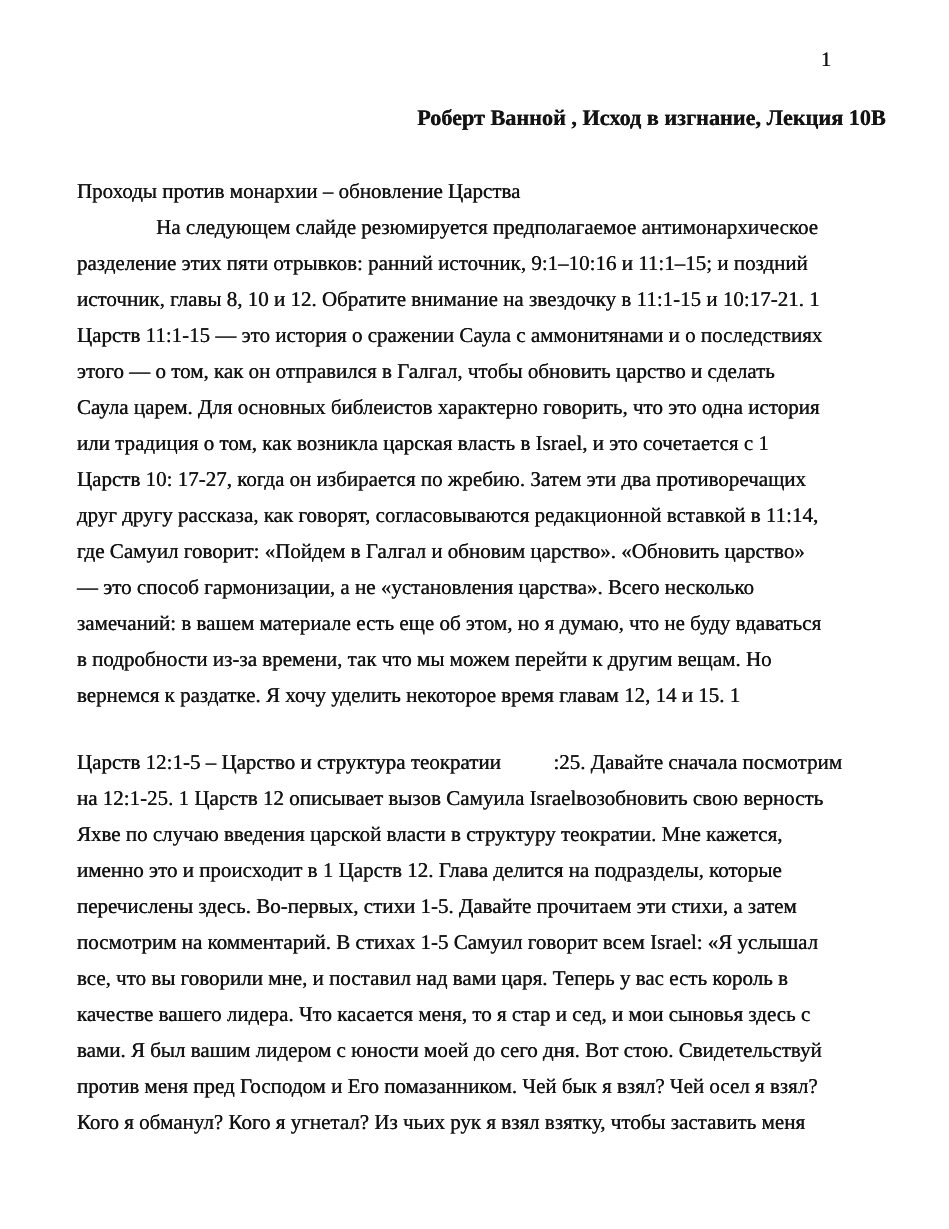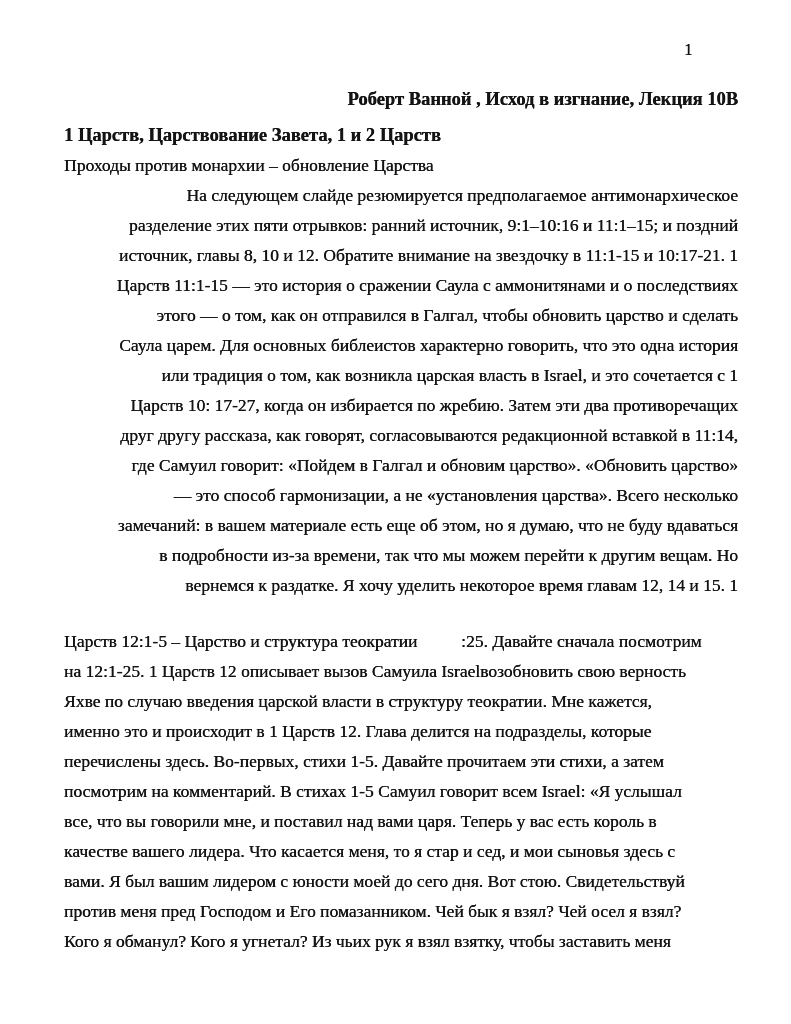--- a/index.html
+++ b/index.html
@@ -39,42 +39,41 @@
   }
   .subtitle {
     font-weight: bold;
     font-size: 18.5px;
     line-height: 30px;
     margin-top: 6px;
   }
   .section-heading {
     font-size: 17.5px;
     line-height: 30px;
+    margin-top: 30px;
   }
   .para {
     font-size: 17.5px;
     line-height: 30px;
     white-space: pre;
   }
   .para-first {
     text-indent: 66px;
-    text-align: right;
   }
   .para-second {
     margin-top: 26px;
   }
 </style>
 </head>
 <body>
 
 <div class="page">
   <div class="page-number">1</div>
   <div class="content">
     <div class="title">Роберт Ванной , Исход в изгнание, Лекция 10В</div>
-    <div class="subtitle">1 Царств, Царствование Завета, 1 и 2 Царств</div>
     <div class="section-heading">Проходы против монархии – обновление Царства</div>
     <div class="para para-first">На следующем слайде резюмируется предполагаемое антимонархическое
 разделение этих пяти отрывков: ранний источник, 9:1–10:16 и 11:1–15; и поздний
 источник, главы 8, 10 и 12. Обратите внимание на звездочку в 11:1-15 и 10:17-21. 1
 Царств 11:1-15 — это история о сражении Саула с аммонитянами и о последствиях
 этого — о том, как он отправился в Галгал, чтобы обновить царство и сделать
 Саула царем. Для основных библеистов характерно говорить, что это одна история
 или традиция о том, как возникла царская власть в Israel, и это сочетается с 1
 Царств 10: 17-27, когда он избирается по жребию. Затем эти два противоречащих
 друг другу рассказа, как говорят, согласовываются редакционной вставкой в 11:14,

